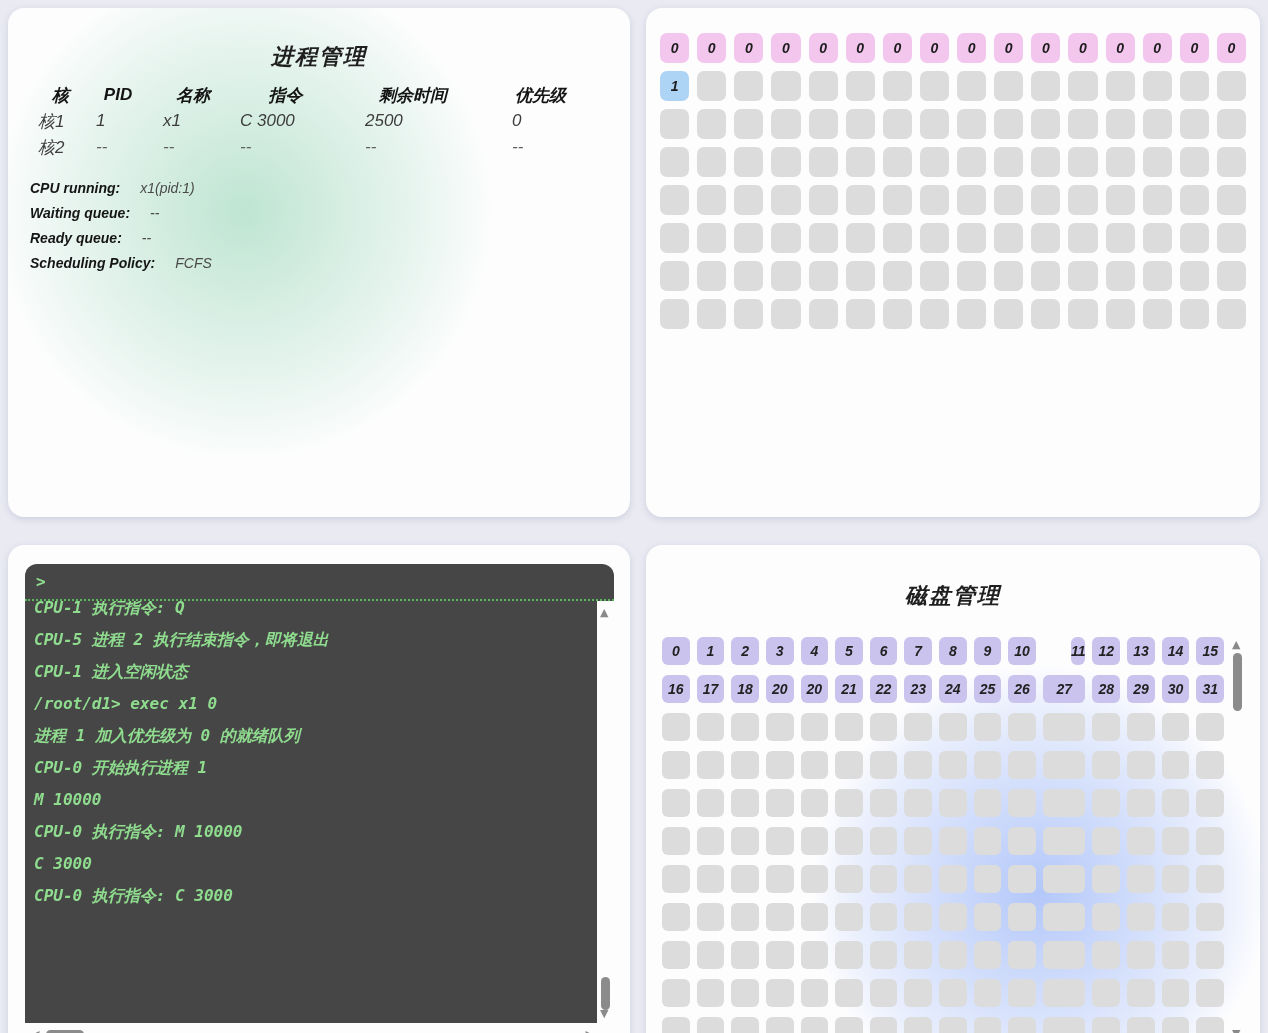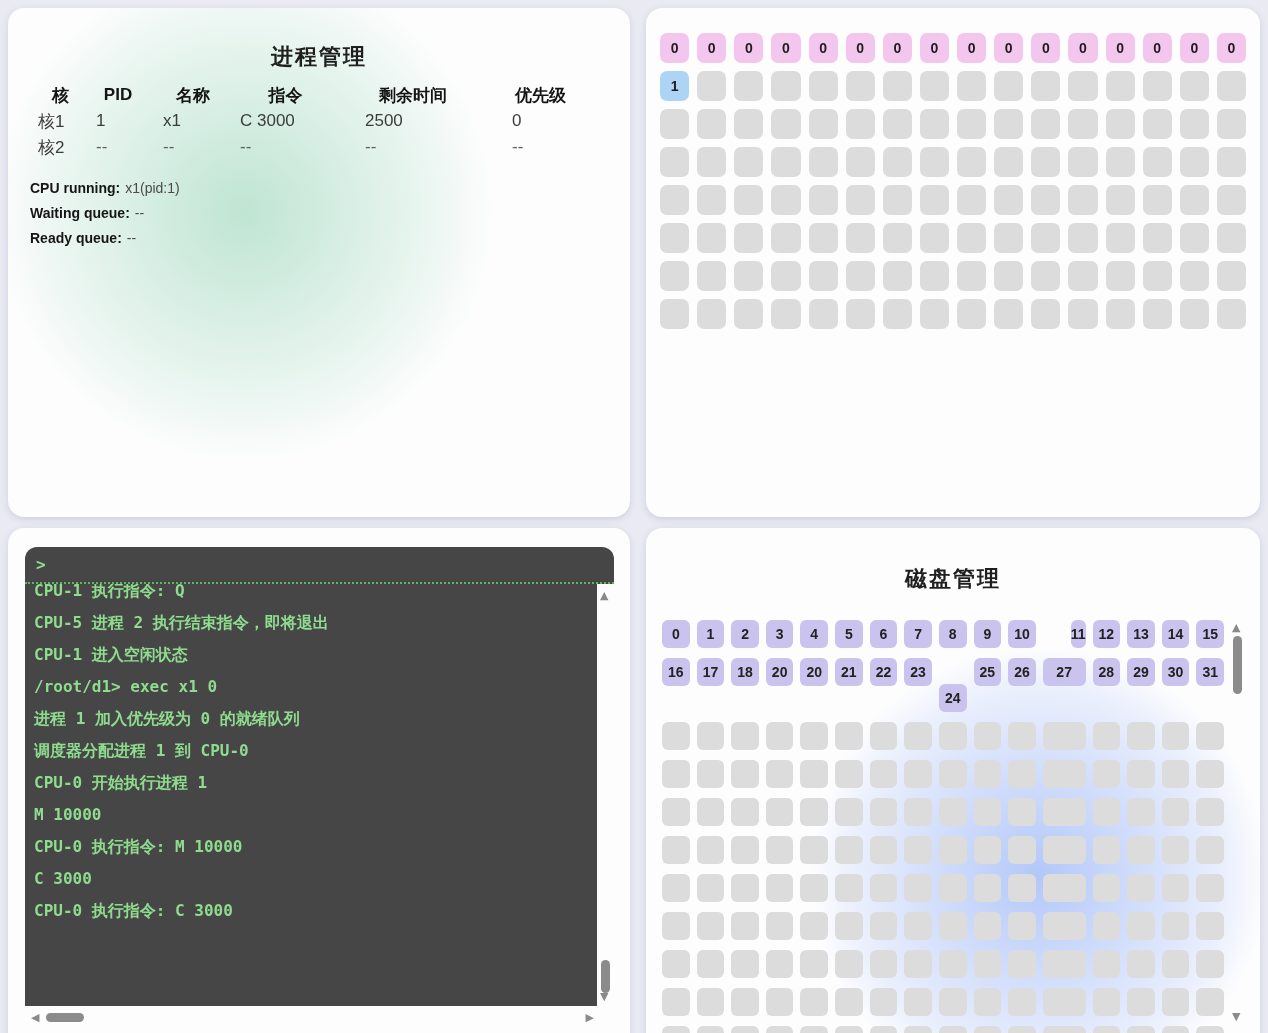--- a/index.html
+++ b/index.html
@@ -7,22 +7,23 @@
   body {
     background:#e9eaf2;
     font-family:"Liberation Sans","DejaVu Sans",sans-serif;
     position:relative;
   }
   .layout {
     position:absolute; inset:0;
     display:grid;
     grid-template-columns:622px 614px;
     grid-template-rows:509px 560px;
-    gap:11px 16px;
+    gap:28px 16px;
     padding:8px;
+    font-style:italic;
   }
   .card {
     background:#fdfdfe;
     border-radius:16px;
     box-shadow:0 2px 6px rgba(140,145,175,0.30);
     position:relative;
     overflow:hidden;
   }
   .card.process {
     background:radial-gradient(circle 320px at 38% 40%,
@@ -64,21 +65,21 @@
   table.proc col.c1{width:45px} table.proc col.c2{width:70px}
   table.proc col.c3{width:80px} table.proc col.c4{width:105px}
   table.proc col.c5{width:150px} table.proc col.c6{width:105px}
   table.proc td.p1{padding-left:0} table.proc td.p2{padding-left:13px}
   table.proc td.p3{padding-left:10px} table.proc td.p4{padding-left:7px}
   table.proc td.p5{padding-left:27px} table.proc td.p6{padding-left:24px}
 
   .status-block { margin:16px 0 0 22px; }
   .status-line { height:25px; line-height:25px; font-size:14px; }
   .status-line .lbl { font-weight:bold; color:#151515; }
-  .status-line .val { font-weight:normal; color:#4a4a4a; margin-left:5px; }
+  .status-line .val { font-weight:normal; color:#4a4a4a; margin-left:20px; }
 
   
   .mem-grid {
     margin:25px 14px 0 14px;
     display:grid;
     grid-template-columns:repeat(16, 1fr);
     gap:8px;
   }
   .mcell {
     height:30px; border-radius:7px;
@@ -201,20 +202,21 @@
             <td class="p4 dash">--</td>
             <td class="p5 dash">--</td>
             <td class="p6 dash">--</td>
           </tr>
         </tbody>
     </table>
     <div class="status-block" id="status-block">
         <div class="status-line"><span class="lbl">CPU running:</span><span class="val">x1(pid:1)</span></div>
         <div class="status-line"><span class="lbl">Waiting queue:</span><span class="val">--</span></div>
         <div class="status-line"><span class="lbl">Ready queue:</span><span class="val">--</span></div>
+        <div class="status-line"><span class="lbl">Scheduling Policy:</span><span class="val">FCFS</span></div>
       </div>
   </div>
 
   <div class="card memory">
     <div class="mem-grid" id="mem-grid">
         <div class="mcell" style="background: rgb(243, 198, 238);">0</div>
         <div class="mcell" style="background: rgb(243, 198, 238);">0</div>
         <div class="mcell" style="background: rgb(243, 198, 238);">0</div>
         <div class="mcell" style="background: rgb(243, 198, 238);">0</div>
         <div class="mcell" style="background: rgb(243, 198, 238);">0</div>
@@ -350,21 +352,20 @@
         <span class="term-prompt">&gt;</span>
       </div>
       <div class="term-body">
         <div class="term-output">
           <div class="term-lines" id="term-lines">
               <div class="t-line">CPU-1 执行指令: Q</div>
               <div class="t-line">CPU-5 进程 2 执行结束指令，即将退出</div>
               <div class="t-line">CPU-1 进入空闲状态</div>
               <div class="t-line">/root/d1&gt; exec x1 0</div>
               <div class="t-line">进程 1 加入优先级为 0 的就绪队列</div>
-              <div class="t-line">调度器分配进程 1 到 CPU-0</div>
               <div class="t-line">CPU-0 开始执行进程 1</div>
               <div class="t-line">M 10000</div>
               <div class="t-line">CPU-0 执行指令: M 10000</div>
               <div class="t-line">C 3000</div>
               <div class="t-line">CPU-0 执行指令: C 3000</div>
             </div>
         </div>
         <div class="term-vscroll">
           <span class="scroll-arrow up">▲</span>
           <div class="vthumb"></div>
@@ -400,21 +401,21 @@
           <div class="dcell" style="background: rgb(201, 195, 238);">14</div>
           <div class="dcell" style="background: rgb(201, 195, 238);">15</div>
           <div class="dcell" style="background: rgb(201, 195, 238);">16</div>
           <div class="dcell" style="background: rgb(201, 195, 238);">17</div>
           <div class="dcell" style="background: rgb(201, 195, 238);">18</div>
           <div class="dcell" style="background: rgb(201, 195, 238);">20</div>
           <div class="dcell" style="background: rgb(201, 195, 238);">20</div>
           <div class="dcell" style="background: rgb(201, 195, 238);">21</div>
           <div class="dcell" style="background: rgb(201, 195, 238);">22</div>
           <div class="dcell" style="background: rgb(201, 195, 238);">23</div>
-          <div class="dcell" style="background: rgb(201, 195, 238); margin-top: 26px;">24</div>
+          <div class="dcell" style="background: rgb(201, 195, 238);">24</div>
           <div class="dcell" style="background: rgb(201, 195, 238);">25</div>
           <div class="dcell" style="background: rgb(201, 195, 238);">26</div>
           <div class="dcell" style="background: rgb(201, 195, 238);">27</div>
           <div class="dcell" style="background: rgb(201, 195, 238);">28</div>
           <div class="dcell" style="background: rgb(201, 195, 238);">29</div>
           <div class="dcell" style="background: rgb(201, 195, 238);">30</div>
           <div class="dcell" style="background: rgb(201, 195, 238);">31</div>
           <div class="dcell" style="background: rgb(220, 220, 220);"></div>
           <div class="dcell" style="background: rgb(220, 220, 220);"></div>
           <div class="dcell" style="background: rgb(220, 220, 220);"></div>

